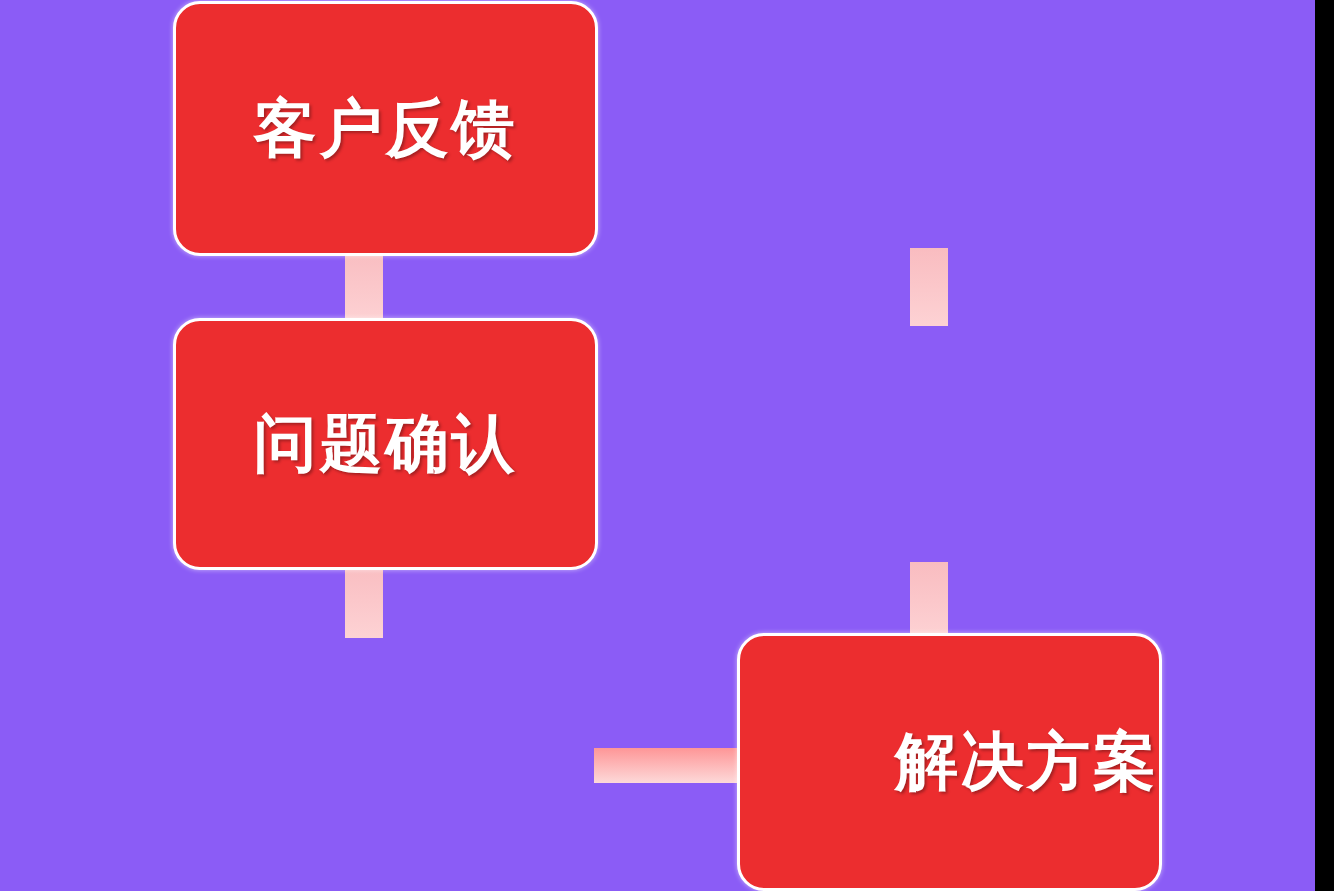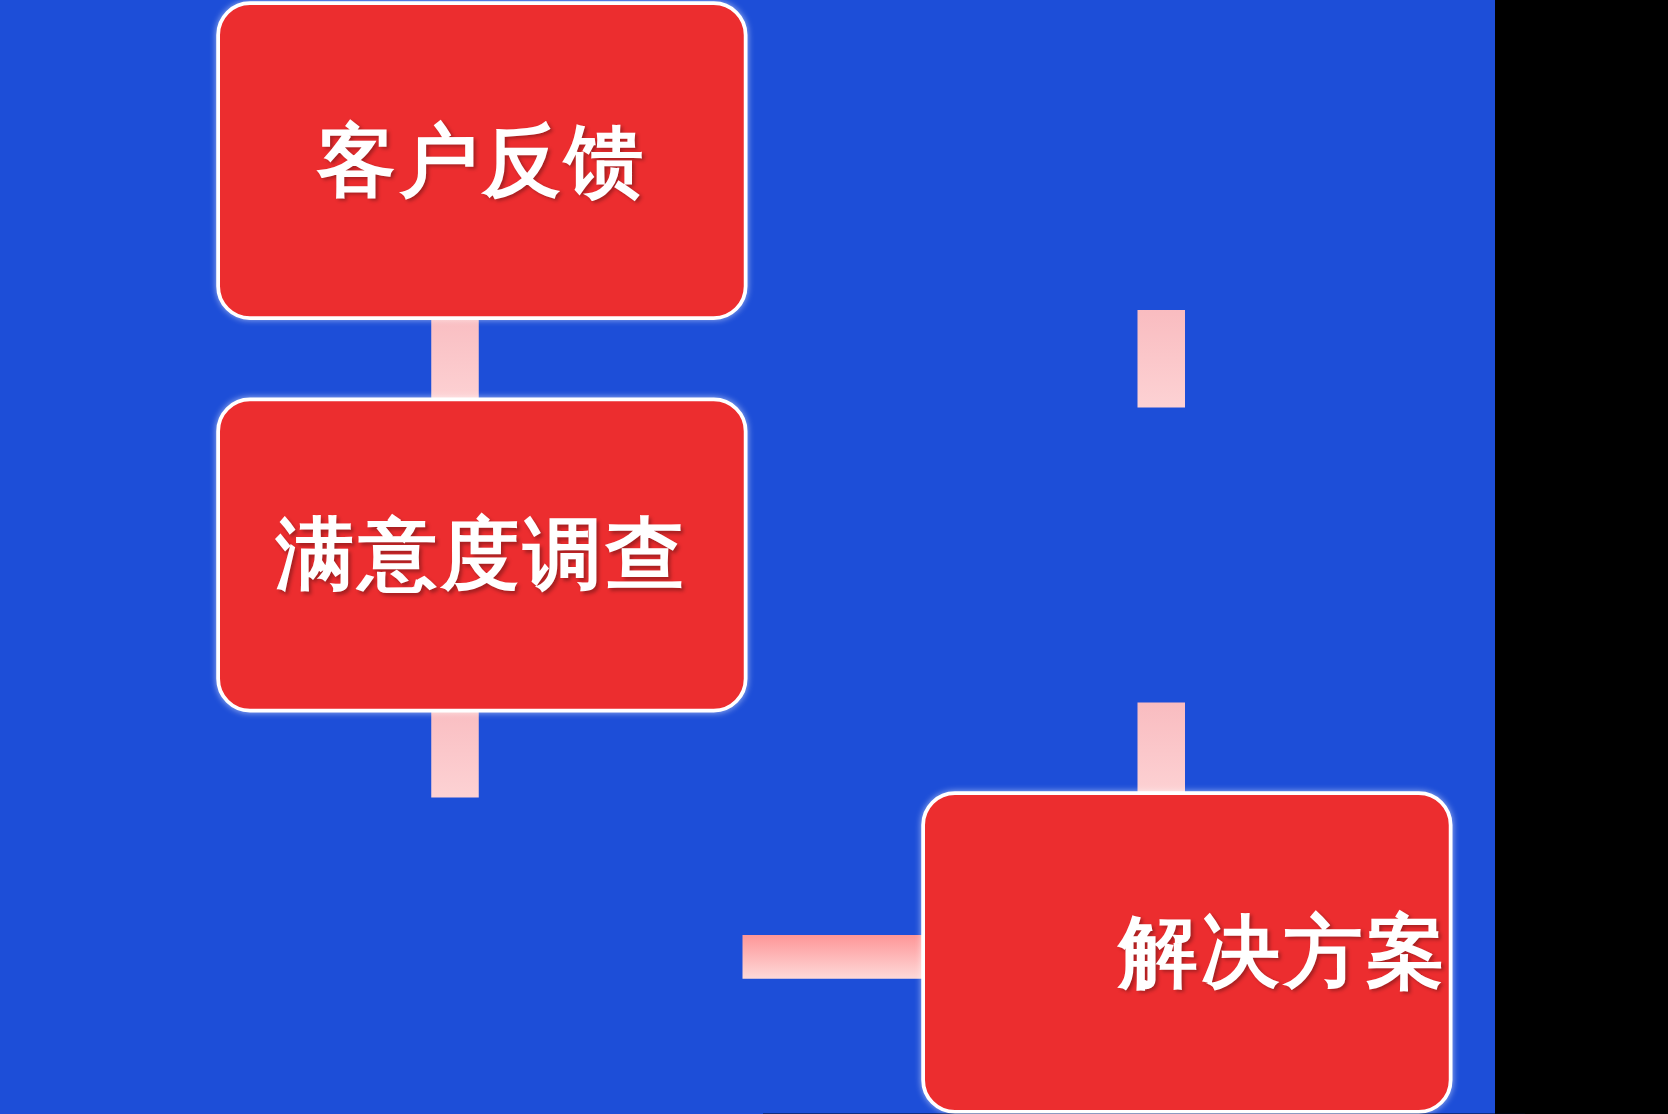--- a/index.html
+++ b/index.html
@@ -2,23 +2,23 @@
 <html><head>
 <meta charset="utf-8">
 <style>
   html, body {
     margin: 0;
     padding: 0;
     background: #000000;
   }
   #canvas {
     position: relative;
-    width: 1196px;
+    width: 1315px;
     height: 891px;
-    background: #1d4ed8;
+    background: #8b5cf6;
     overflow: hidden;
     font-family: "DejaVu Sans", "Liberation Sans", sans-serif;
   }
   .node {
     position: absolute;
     box-sizing: border-box;
     background: #EC2D2F;
     border: 3px solid #FFFFFF;
     border-radius: 27px;
     display: flex;
@@ -67,21 +67,21 @@
   <div class="connector vert" id="conn-left-2"></div>
   <div class="connector vert" id="conn-right-1"></div>
   <div class="connector vert" id="conn-right-2"></div>
   <div class="connector horiz" id="conn-bottom"></div>
 
   <div class="node" id="node-customer-feedback">
     <span class="label">客户反馈</span>
   </div>
 
   <div class="node" id="node-problem-confirmation">
-    <span class="label">满意度调查</span>
+    <span class="label">问题确认</span>
   </div>
 
 
 
 
   <div class="node" id="node-solution">
     <span class="label">解决方案</span>
   </div>
 
 </div>

